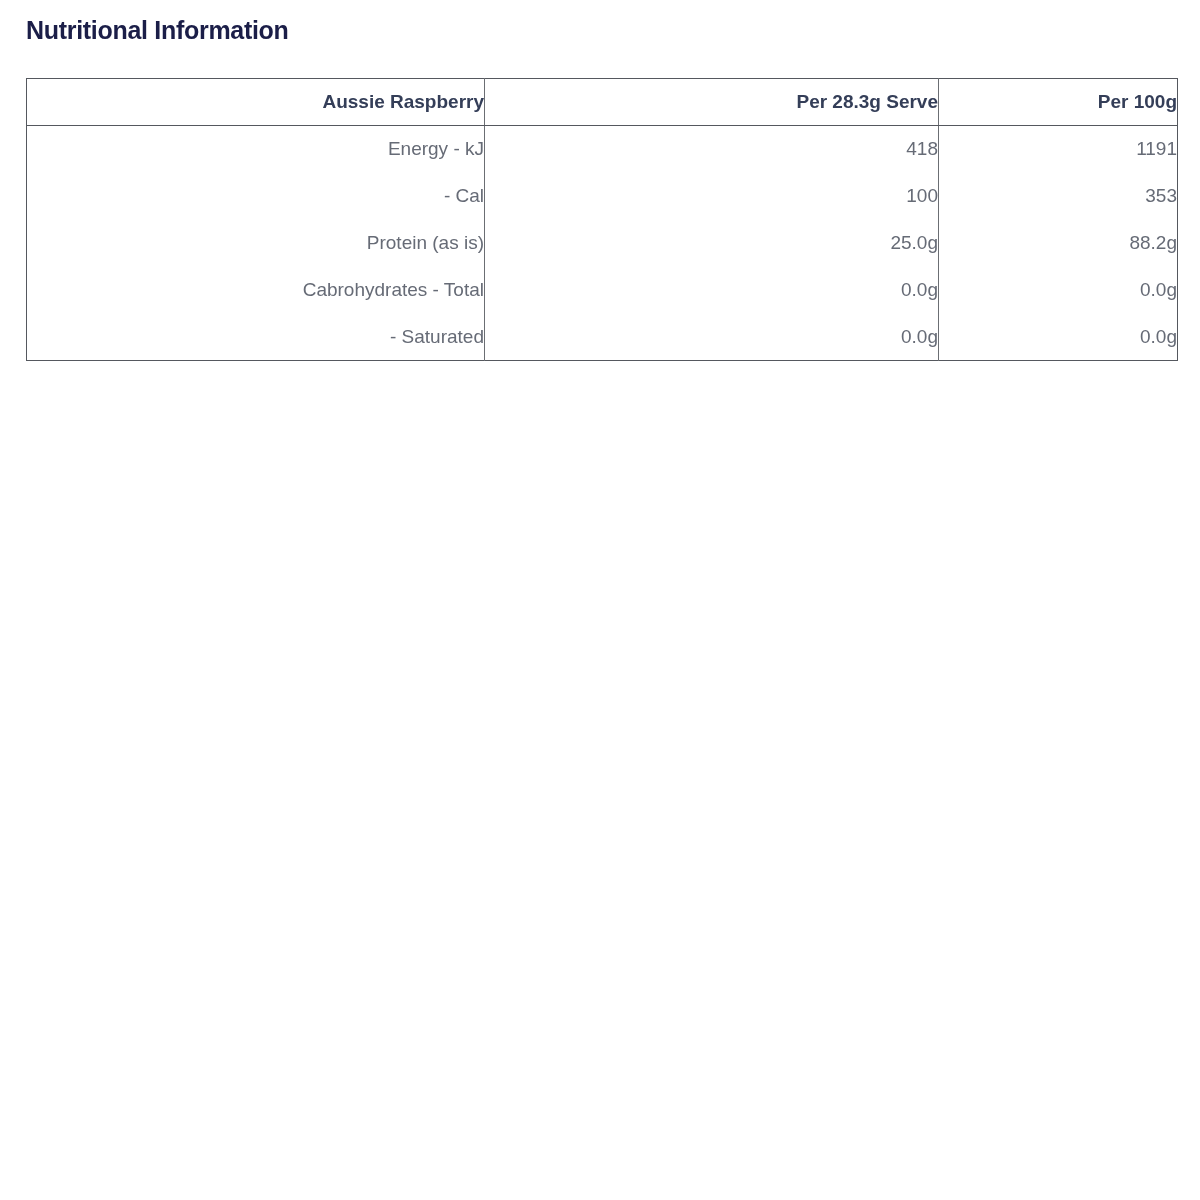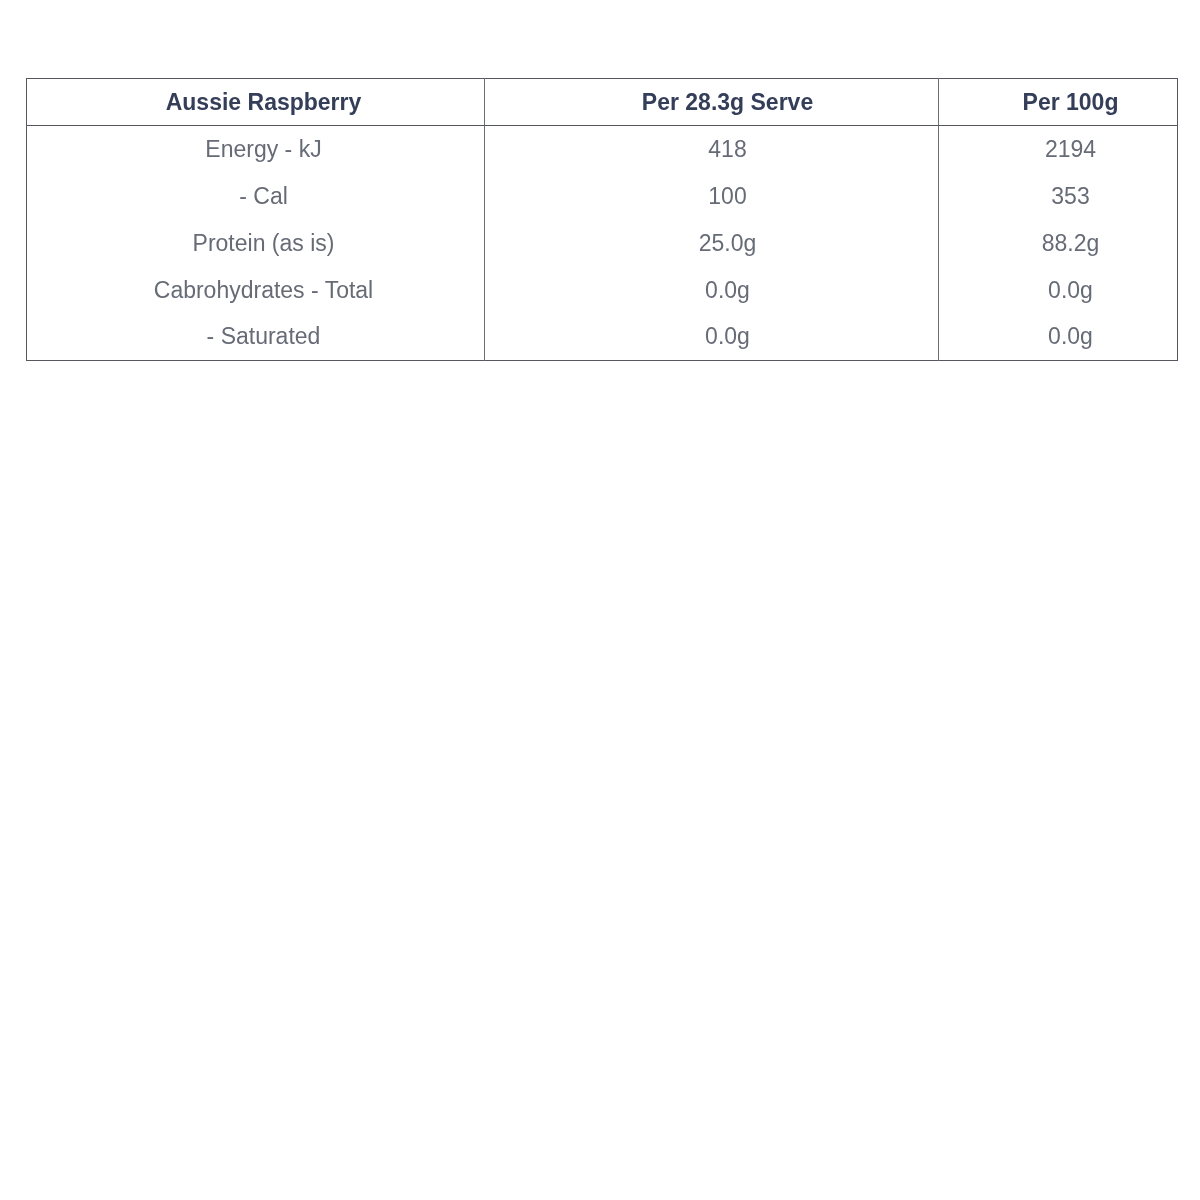--- a/index.html
+++ b/index.html
@@ -34,22 +34,22 @@
     background: #ffffff;
   }
   table.nutrition col.c1 { width: 458px; }
   table.nutrition col.c2 { width: 454px; }
   table.nutrition col.c3 { width: 239px; }
 
   table.nutrition { border: 1px solid #55585e; }
   table.nutrition td, table.nutrition th {
     border-left: 1px solid #6b6e73;
     vertical-align: middle;
-    text-align: center;
-    font-size: 23px;
+    text-align: right;
+    font-size: 19px;
     height: 47px;
   }
   table.nutrition td:first-child, table.nutrition th:first-child { border-left: none; }
 
   table.nutrition thead th {
     border-bottom: 1px solid #55585e;
     color: #343e58;
     font-weight: 600;
     height: 47px;
   }
@@ -60,39 +60,40 @@
   }
   .pad1 { padding-left: 16px; }
   .pad2 { padding-left: 32px; }
   .pad3 { padding-left: 25px; }
 </style>
 </head>
 <body>
 
 <div class="page">
 
+  <h1 class="page-title">Nutritional Information</h1>
 
   <table class="nutrition">
     <colgroup>
         <col class="c1">
         <col class="c2">
         <col class="c3">
       </colgroup>
     <thead>
       <tr>
         <th class="pad1">Aussie Raspberry</th>
         <th class="pad2">Per 28.3g Serve</th>
         <th class="pad3">Per 100g</th>
       </tr>
     </thead>
     <tbody>
       <tr>
         <td class="pad1">Energy - kJ</td>
         <td class="pad2">418</td>
-        <td class="pad3">2194</td>
+        <td class="pad3">1191</td>
       </tr>
       <tr>
         <td class="pad1">- Cal</td>
         <td class="pad2">100</td>
         <td class="pad3">353</td>
       </tr>
       <tr>
         <td class="pad1">Protein (as is)</td>
         <td class="pad2">25.0g</td>
         <td class="pad3">88.2g</td>

